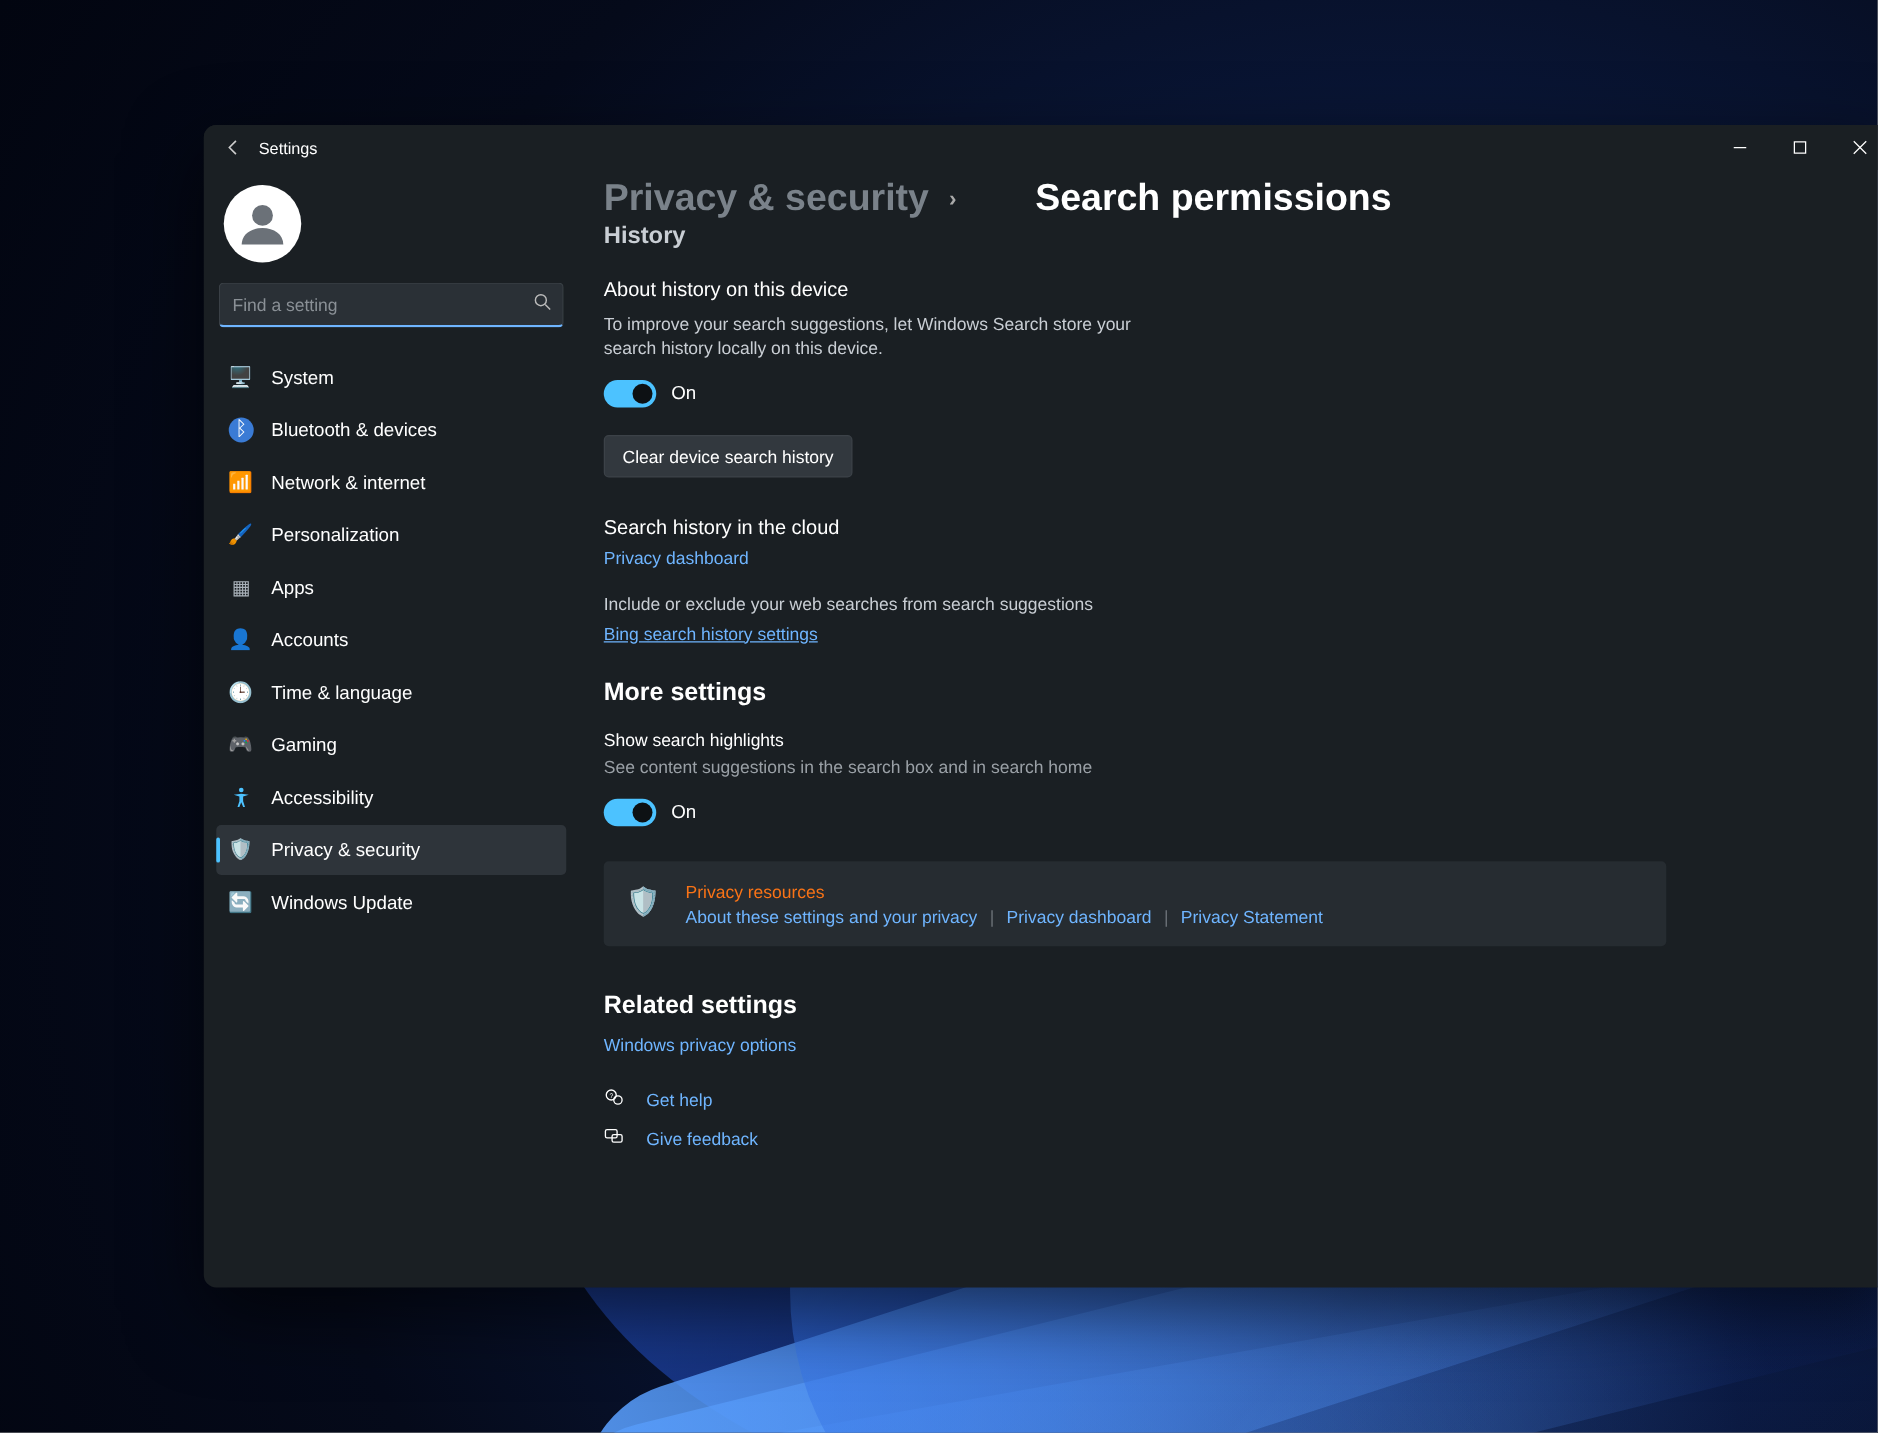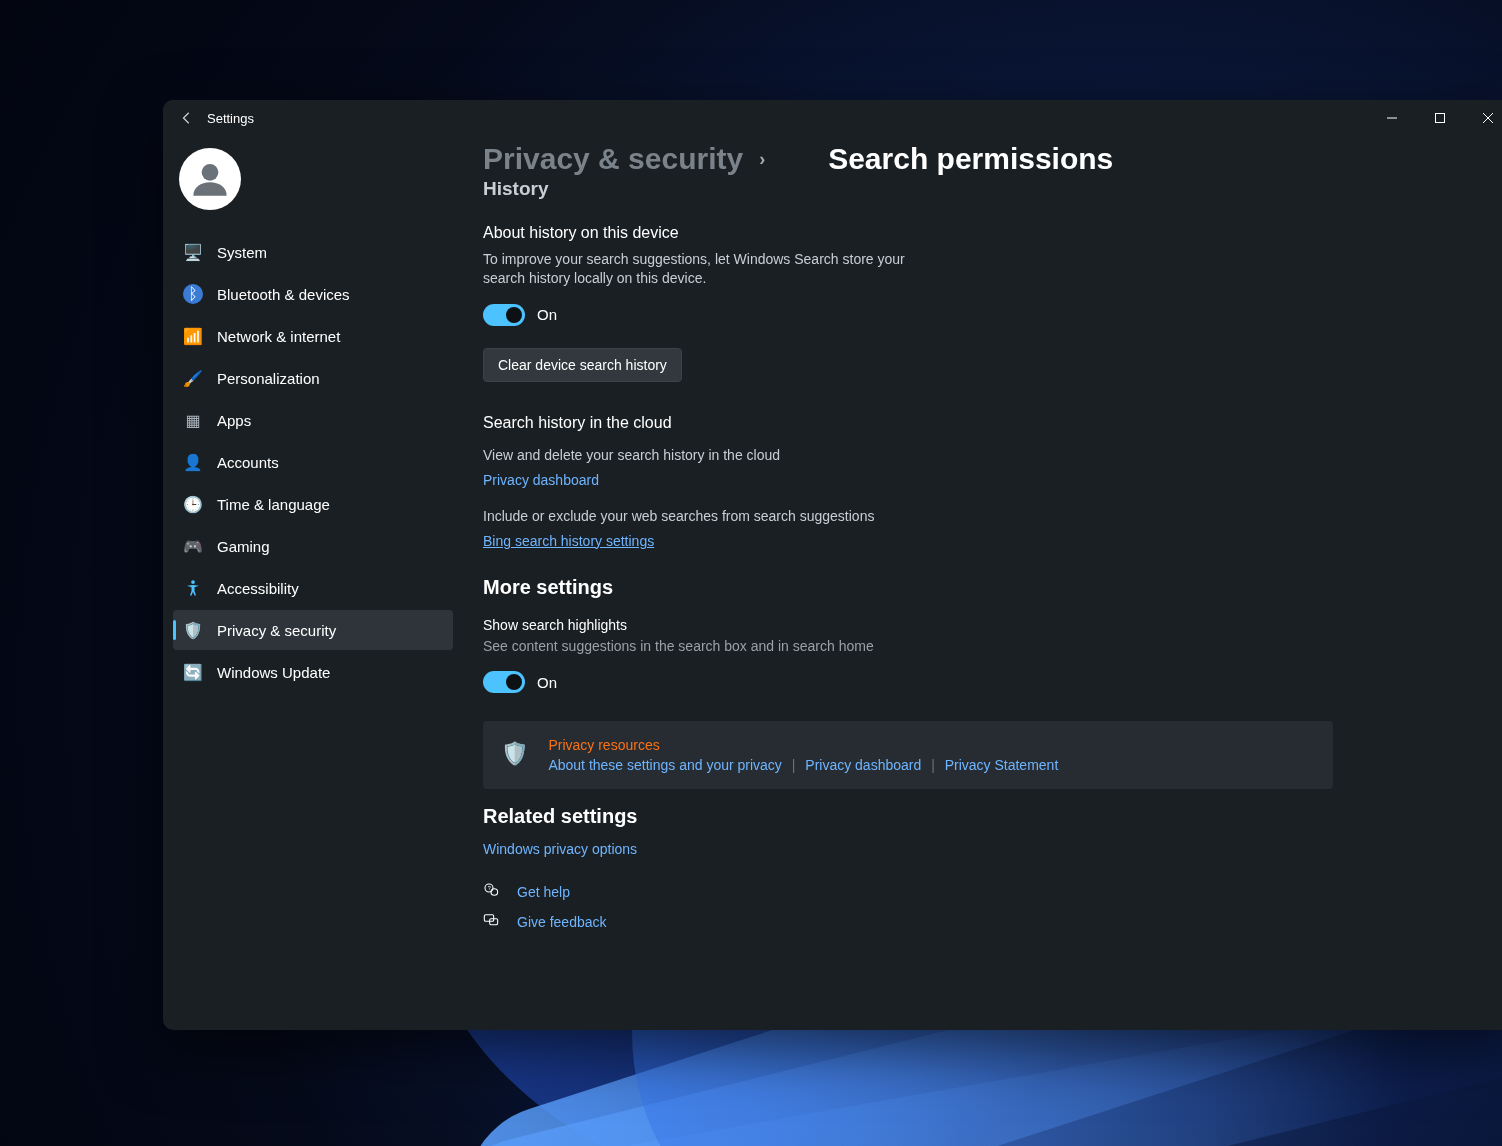--- a/index.html
+++ b/index.html
@@ -165,20 +165,29 @@
 
   <div class="body">
 
     <div class="sidebar">
       <div class="avatar">
         <svg viewBox="0 0 24 24">
             <circle cx="12" cy="8" r="5"></circle>
             <path d="M2 22c0-5 4.5-8 10-8s10 3 10 8z"></path>
           </svg>
       </div>
+      <div class="search-wrap">
+        <input class="search" placeholder="Find a setting" style="">
+        <span class="search-icon">
+          <svg width="14" height="14" viewBox="0 0 16 16">
+              <circle cx="6.5" cy="6.5" r="5" stroke="#bbb" stroke-width="1.3" fill="none"></circle>
+              <line x1="10.5" y1="10.5" x2="15" y2="15" stroke="#bbb" stroke-width="1.3"></line>
+            </svg>
+        </span>
+      </div>
       <div class="nav">
         <div class="nav-item">
             <span class="ic ic-system">🖥️</span>
             <span>System</span>
           </div>
         <div class="nav-item">
             <span class="ic ic-bt">ᛒ</span>
             <span>Bluetooth &amp; devices</span>
           </div>
         <div class="nav-item">
@@ -238,21 +247,20 @@
       <div class="desc">To improve your search suggestions, let Windows Search store your search history locally on this device.</div>
       <div class="toggle-row">
         <div class="toggle">
             <div class="knob"></div>
           </div>
         <span class="toggle-lbl">On</span>
       </div>
       <div class="btn">Clear device search history</div>
 
       <div class="sub-h" style="margin-top:32px">Search history in the cloud</div>
-      <div class="desc" style="margin-top:14px">View and delete your search history in the cloud</div>
       <div style="margin-top:6px"><span class="link">Privacy dashboard</span></div>
 
       <div class="desc" style="margin-top:18px;max-width:none">Include or exclude your web searches from search suggestions</div>
       <div style="margin-top:6px"><span class="link bing-link">Bing search history settings</span></div>
 
       <div class="section-h" style="margin-top:26px">More settings</div>
       <div class="sub-h" style="margin-top:18px;font-size:14px">Show search highlights</div>
       <div class="desc dim" style="margin-top:4px;max-width:none">See content suggestions in the search box and in search home</div>
       <div class="toggle-row">
         <div class="toggle">
@@ -268,21 +276,21 @@
           <div class="card-links">
             <span class="link">About these settings and your privacy</span>
             <span class="sep">|</span>
             <span class="link">Privacy dashboard</span>
             <span class="sep">|</span>
             <span class="link">Privacy Statement</span>
           </div>
         </div>
       </div>
 
-      <div class="section-h" style="margin-top:16px">Related settings</div>
+      <div class="section-h" style="margin-top:36px">Related settings</div>
       <div style="margin-top:12px"><span class="link">Windows privacy options</span></div>
 
       <div class="help-row" style="margin-top:24px">
         <span class="ic"><svg width="16" height="16" viewBox="0 0 24 24" fill="none" stroke="#fff" stroke-width="1.6">
               <circle cx="9" cy="9" r="6"></circle>
               <circle cx="17" cy="15" r="5"></circle>
               <text x="7" y="12" font-size="8" fill="#fff" stroke="none">?</text>
             </svg></span>
         <span class="link">Get help</span>
       </div>

